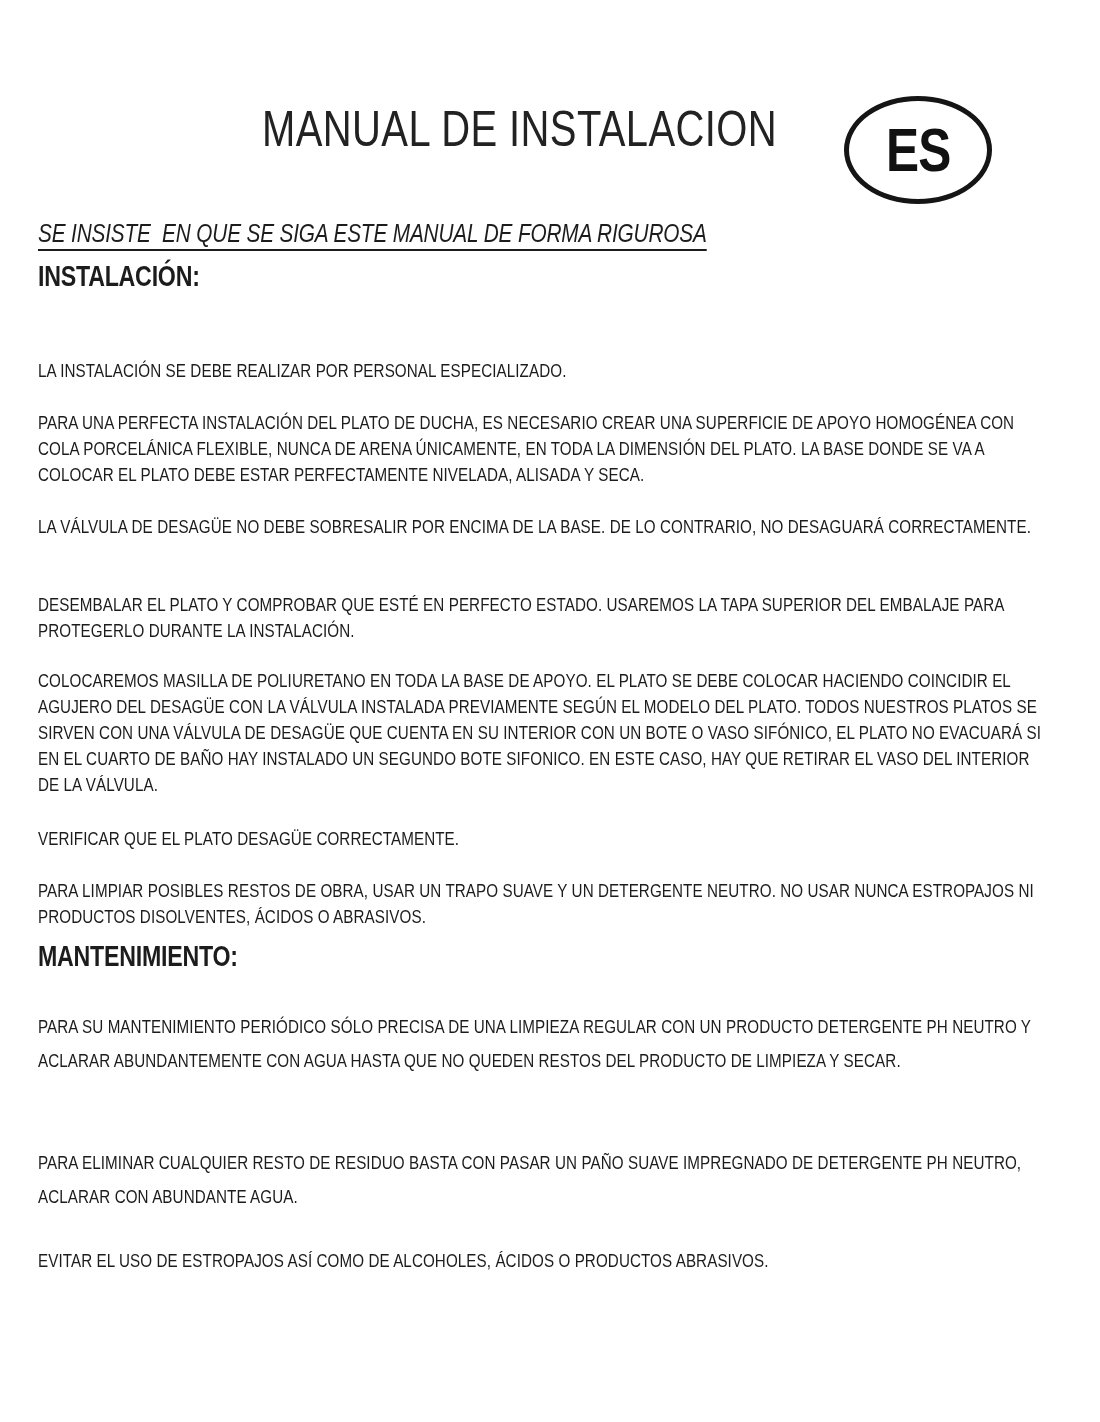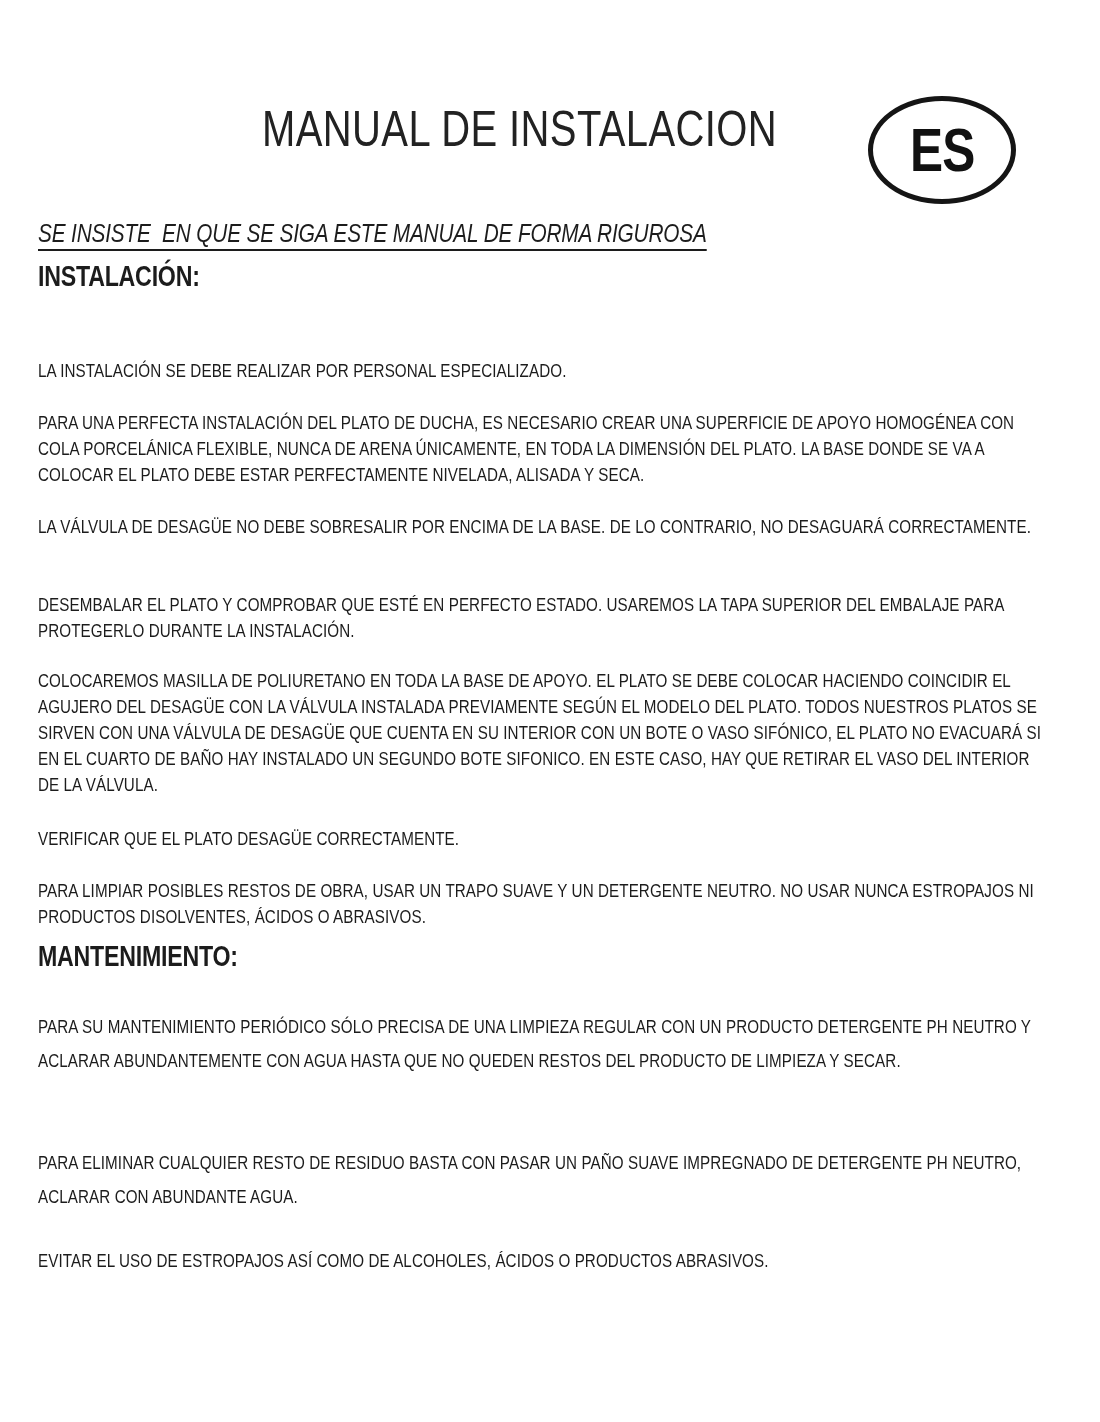--- a/index.html
+++ b/index.html
@@ -29,21 +29,21 @@
     top: 100px;
     margin: 0;
     font-size: 50px;
     font-weight: 400;
     letter-spacing: 0.5px;
     white-space: nowrap;
     color: #222;
   }
   .badge {
     position: absolute;
-    left: 868px;
+    left: 844px;
     top: 96px;
     width: 148px;
     height: 108px;
     box-sizing: border-box;
     border: 5px solid #151515;
     border-radius: 50%;
     display: flex;
     align-items: center;
     justify-content: center;
     background: #fff;

